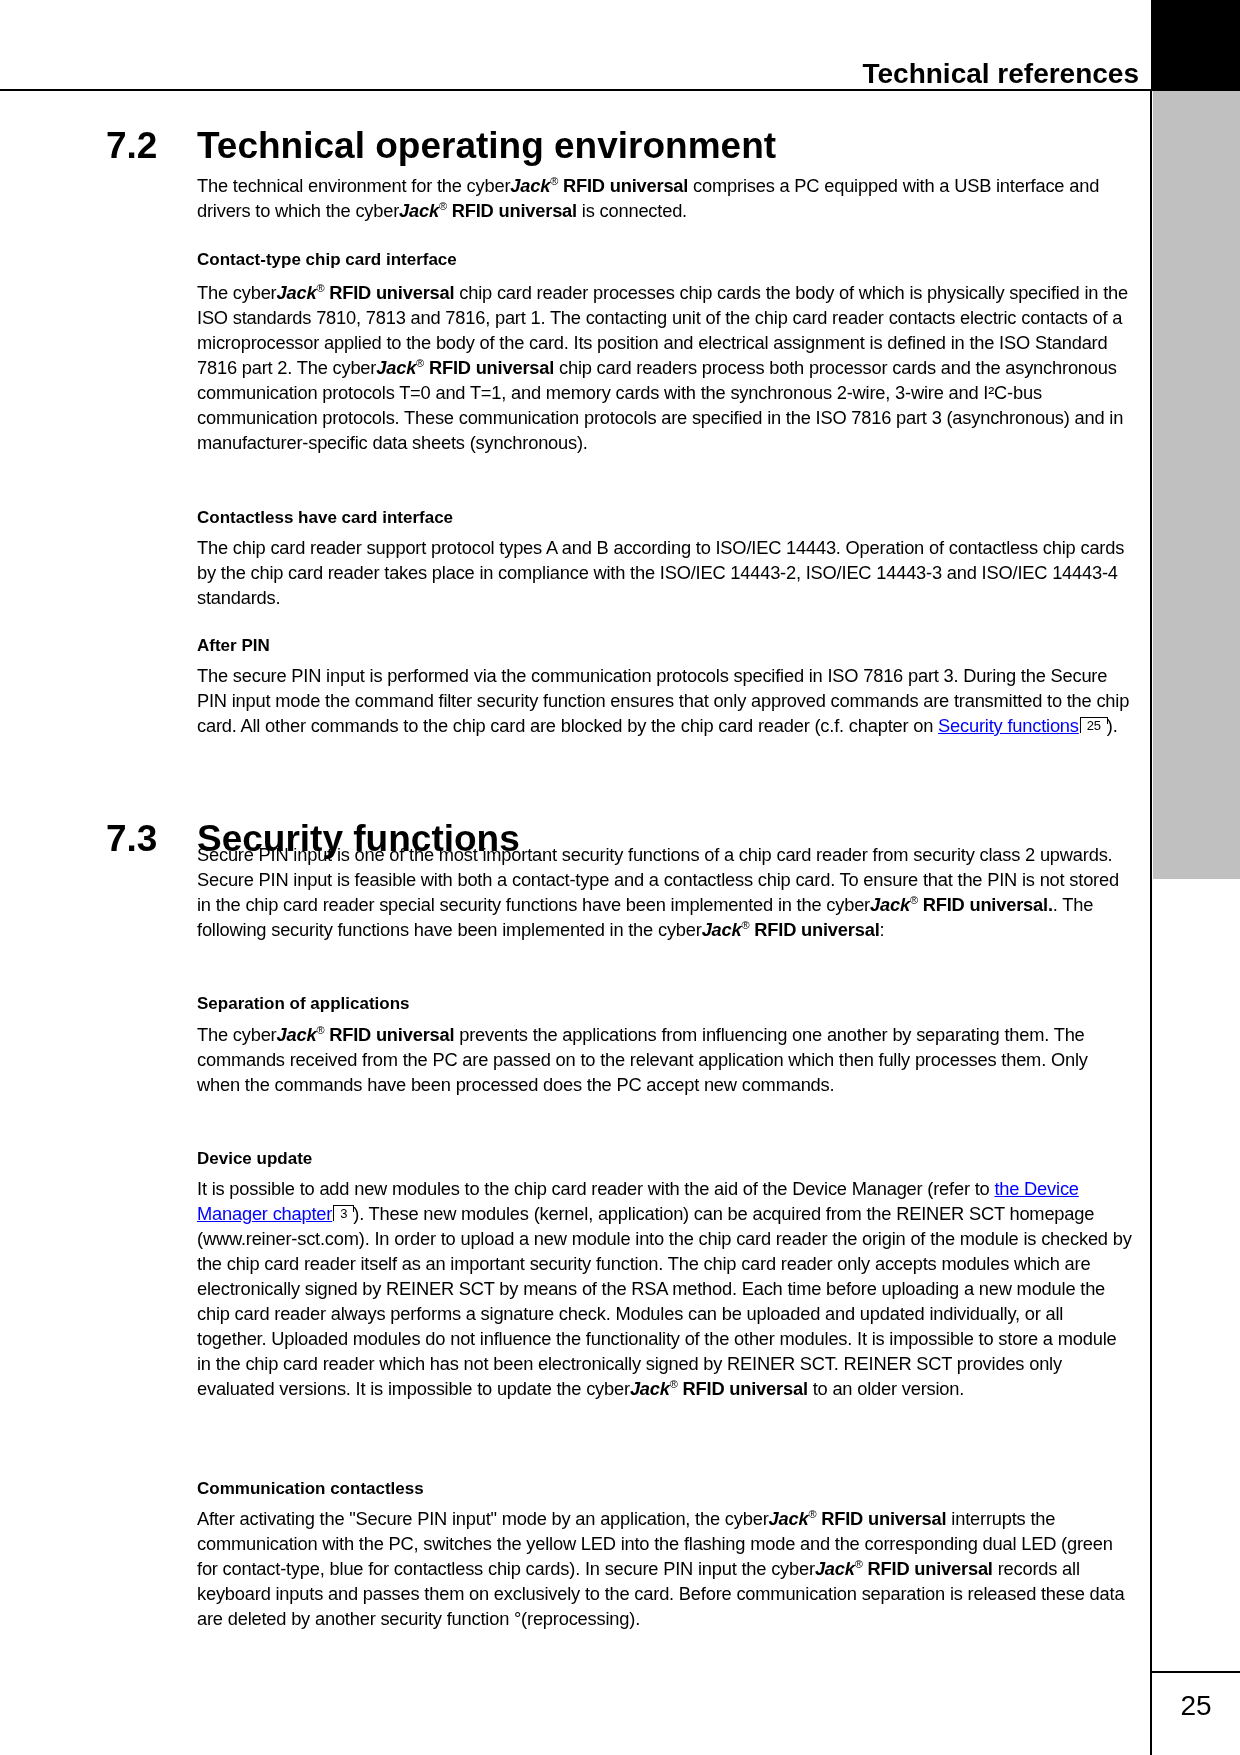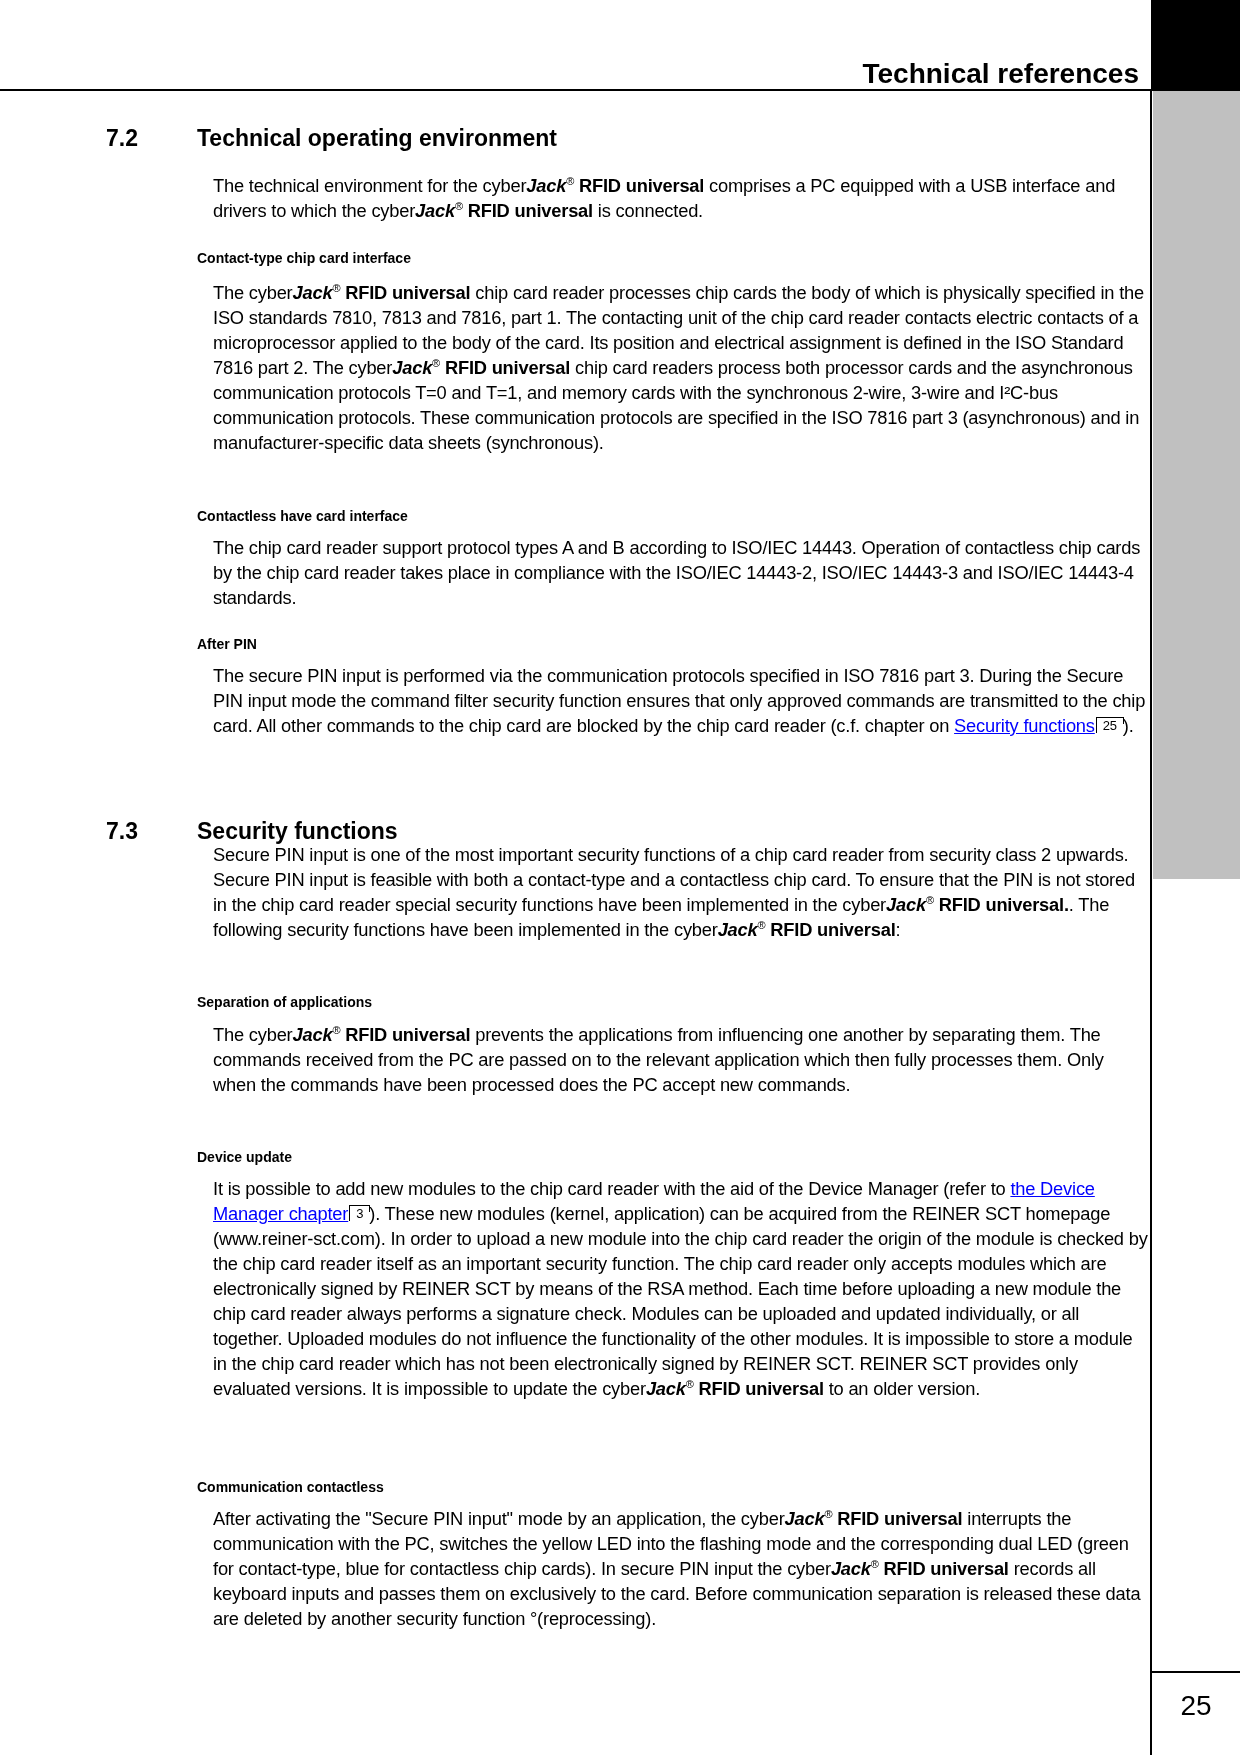--- a/index.html
+++ b/index.html
@@ -5,24 +5,24 @@
     html, body { margin:0; padding:0; background:#fff; }
     body { width:1240px; height:1755px; position:relative; overflow:hidden;
       font-family:"Liberation Sans", sans-serif; color:#000; }
     .hdr-line { position:absolute; left:0; top:89px; width:1151px; height:2px; background:#000; }
     .hdr-title { position:absolute; right:101px; top:58px; font-size:28px; font-weight:bold; }
     .black-tab { position:absolute; left:1151px; top:0; width:89px; height:91px; background:#000; }
     .gray-tab { position:absolute; left:1153px; top:91px; width:87px; height:788px; background:#c0c0c0; }
     .vline { position:absolute; left:1150px; top:89px; width:2px; height:1666px; background:#000; }
     .pg-line { position:absolute; left:1152px; top:1671px; width:88px; height:2px; background:#000; }
     .pg-num { position:absolute; left:1152px; top:1690px; width:88px; text-align:center; font-size:28px; }
-    .sec { position:absolute; left:106px; font-size:23px; font-weight:bold; }
+    .sec { position:absolute; left:106px; font-size:37px; font-weight:bold; }
     .sec .num { display:inline-block; width:91px; }
-    .sub { position:absolute; left:197px; font-size:14px; font-weight:bold; }
-    .para { position:absolute; left:197px; width:935px; font-size:18.3px; line-height:25px; letter-spacing:-0.2px;margin-left:16px; }
+    .sub { position:absolute; left:197px; font-size:17px; font-weight:bold; }
+    .para { position:absolute; left:197px; width:935px; font-size:18.3px; line-height:25px; letter-spacing:-0.2px; }
     .para b { font-weight:bold; }
     .jack { font-weight:bold; font-style:italic; }
     sup { font-size:11px; vertical-align:7px; line-height:0; }
     a.lnk { color:#0000ff; text-decoration:underline; }
     .ref { display:inline-block; border-left:1px solid #000; border-top:1px solid #000;
       font-size:13px; line-height:15px; padding:0 6px 0 6px; margin-left:1px; position:relative; top:-2px; }
     .ref::after { content:""; position:absolute; right:-1px; top:-1px; width:6px; height:6px;
       border-right:1px solid #000; border-top:1px solid #000; }
   </style>
 </head>

